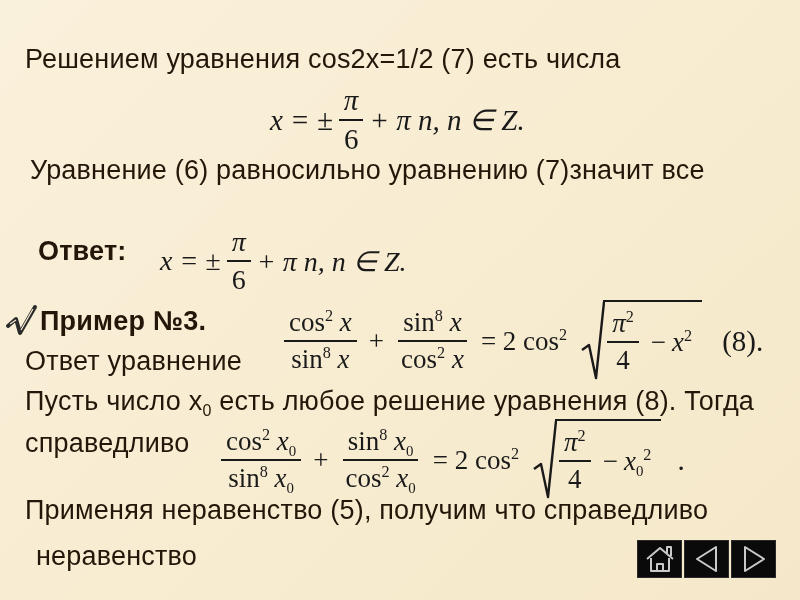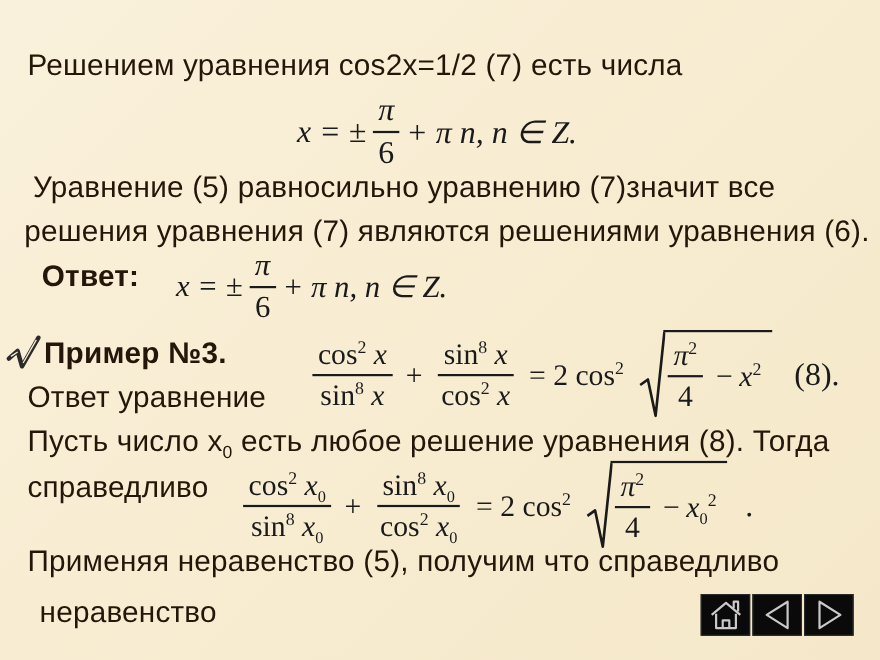--- a/index.html
+++ b/index.html
@@ -45,22 +45,21 @@
 
   <div class="math" style="left:270px;top:84px;font-size:29px;">
     <span class="var">x = ±</span>
     <span class="frac">
       <span class="num var">π</span>
       <span class="den up">6</span>
     </span>
     <span class="var">+ π n, n ∈ Z.</span>
   </div>
 
-  <div class="t" style="left:30px;top:155px;">Уравнение (5) равносильно уравнению (7)значит все</div>
-  <div class="t" style="left:22px;top:195px;">решения уравнения (7) являются решениями уравнения (6).</div>
+  <div class="t" style="left:30px;top:155px;">Уравнение (6) равносильно уравнению (7)значит все</div>
 
   <div class="t bold" style="left:38px;top:236px;">Ответ:</div>
   <div class="math" style="left:160px;top:226px;font-size:28px;">
     <span class="var">x = ±</span>
     <span class="frac">
       <span class="num var">π</span>
       <span class="den up">6</span>
     </span>
     <span class="var">+ π n, n ∈ Z.</span>
   </div>

